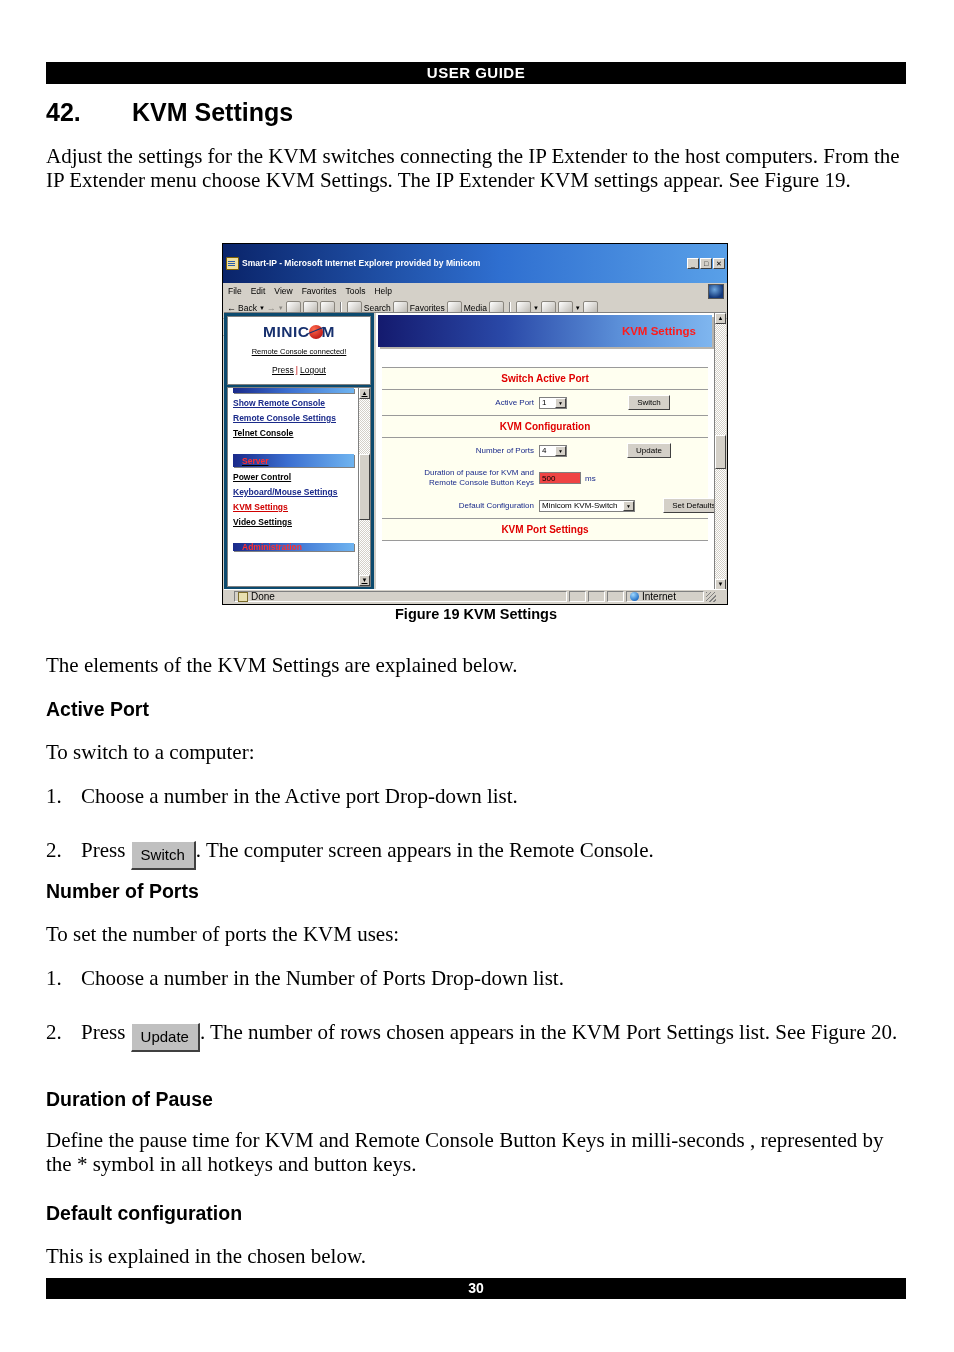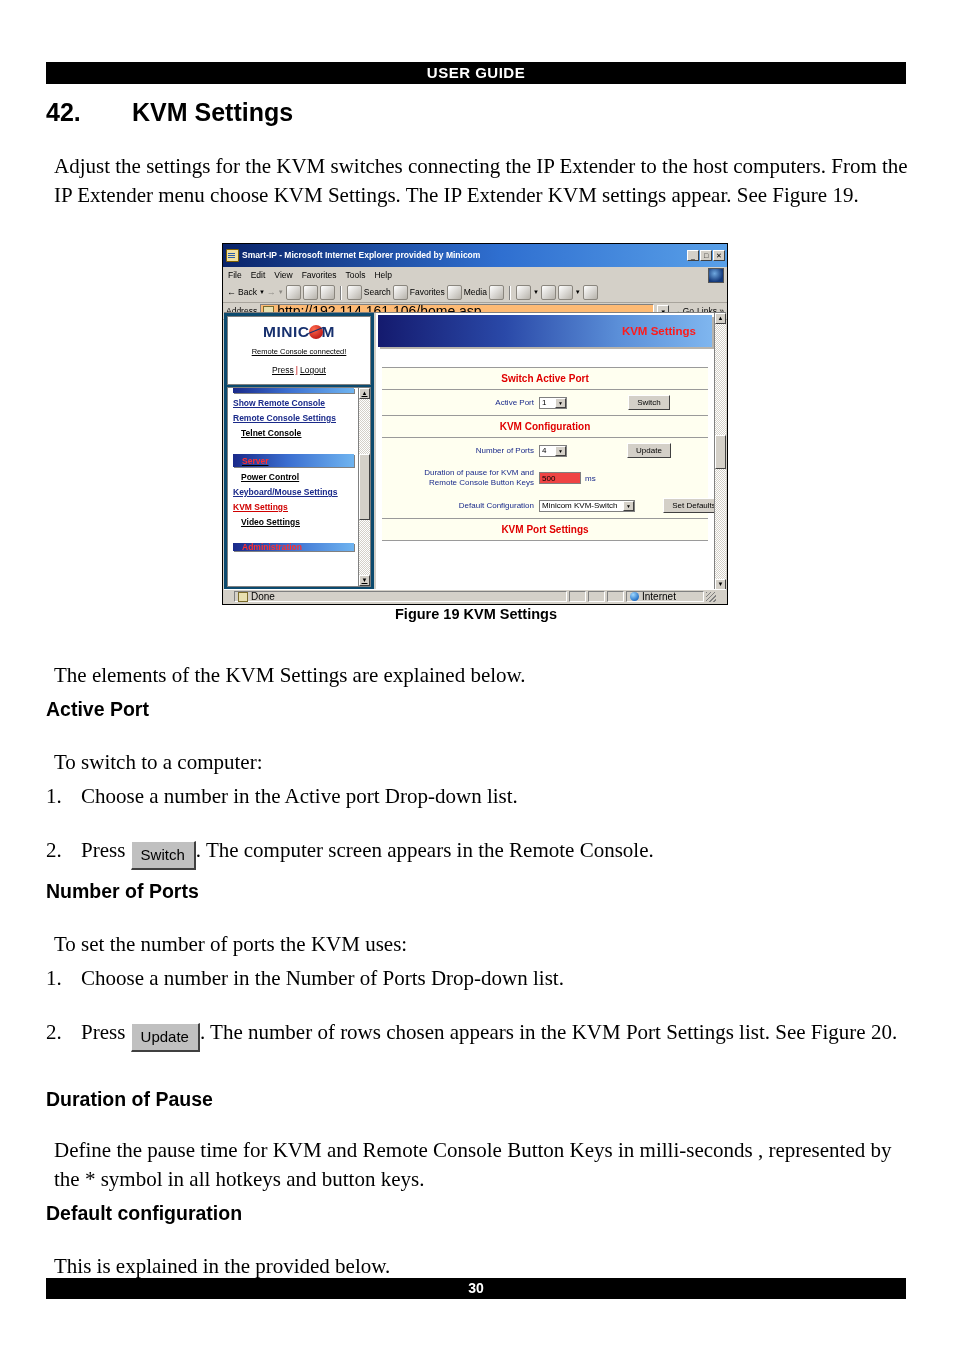--- a/index.html
+++ b/index.html
@@ -29,22 +29,22 @@
     font-weight:bold;font-size:25px;color:#000;
   }
   .h1 .num{display:inline-block;width:86px;}
   .h2{
     font-family:"Liberation Sans",sans-serif;
     font-weight:bold;font-size:19.5px;
     margin:0;padding:0;
   }
   .para{
     font-family:"Liberation Serif",serif;
-    font-size:21px;line-height:29px;
-    margin:8px;padding:0;
+    font-size:21px;line-height:24px;
+    margin:0;padding:0;
   }
   .abs{position:absolute;}
 
   
   .olist{margin:0;padding:0;list-style:none;}
   .olist li{
     font-family:"Liberation Serif",serif;
     font-size:21px;line-height:29px;
     position:relative;padding-left:35px;margin:0;
   }
@@ -80,21 +80,21 @@
     text-align:center;
     font-family:"Liberation Sans",sans-serif;
     font-weight:bold;font-size:14.5px;
   }
 
   
   .titlebar{
     height:15px;
     background:linear-gradient(to right,#0a246a 0%,#2f6fd0 55%,#59a0e8 100%);
     display:flex;align-items:center;
-    padding:4px 1px;
+    padding:12px 1px;
   }
   .tb-ico{
     width:11px;height:11px;margin:0 3px 0 2px;
     background:#f0e0a0;border:1px solid #806000;
     border-radius:1px;flex:0 0 auto;
     position:relative;
   }
   .tb-ico:after{
     content:"";position:absolute;left:1px;top:3px;
     width:7px;height:1px;background:#2a5caa;
@@ -234,21 +234,21 @@
     box-shadow:1px 1px 0 #808080;
   }
   .mgroup.partial-top{margin-top:0;height:5px;}
   .mgroup.partial-bottom{height:8px;overflow:hidden;}
   .mitem{
     font-family:"Liberation Sans",sans-serif;
     font-size:8.5px;font-weight:bold;
     margin:5px 0;text-decoration:underline;white-space:nowrap;
   }
   .mitem.blue{color:#1a2a8a;}
-  .mitem.black{color:#000;margin-left:8px;}
+  .mitem.black{color:#000;}
   .mitem.red{color:#d00000;}
   .mspace{height:9px;}
 
   
   .sbar{
     width:11px;flex:0 0 auto;background:#d4d0c8;
     display:flex;flex-direction:column;
     border-left:1px solid #808080;
   }
   .sbtn{
@@ -601,17 +601,17 @@
     </li>
     <li style="margin-top:25px;">
       <span class="mk">2.</span><span>Press </span><span class="guibtn">Update</span><span>. The number of rows chosen appears in the KVM Port Settings list. See Figure 20.</span>
     </li>
   </ol>
 
   <div class="abs h2" style="left:46px;top:1088px;">Duration of Pause</div>
   <div class="abs para" style="left:46px;top:1128px;width:866px;">Define the pause time for KVM and Remote Console Button Keys in milli-seconds , represented by the * symbol in all hotkeys and button keys.</div>
 
   <div class="abs h2" style="left:46px;top:1202px;">Default configuration</div>
-  <div class="abs para" style="left:46px;top:1244px;width:860px;">This is explained in the provided below.</div>
+  <div class="abs para" style="left:46px;top:1244px;width:860px;">This is explained in the chosen below.</div>
 
   <div class="bar bar-bottom">30</div>
 
 </div>
 
 </body></html>

